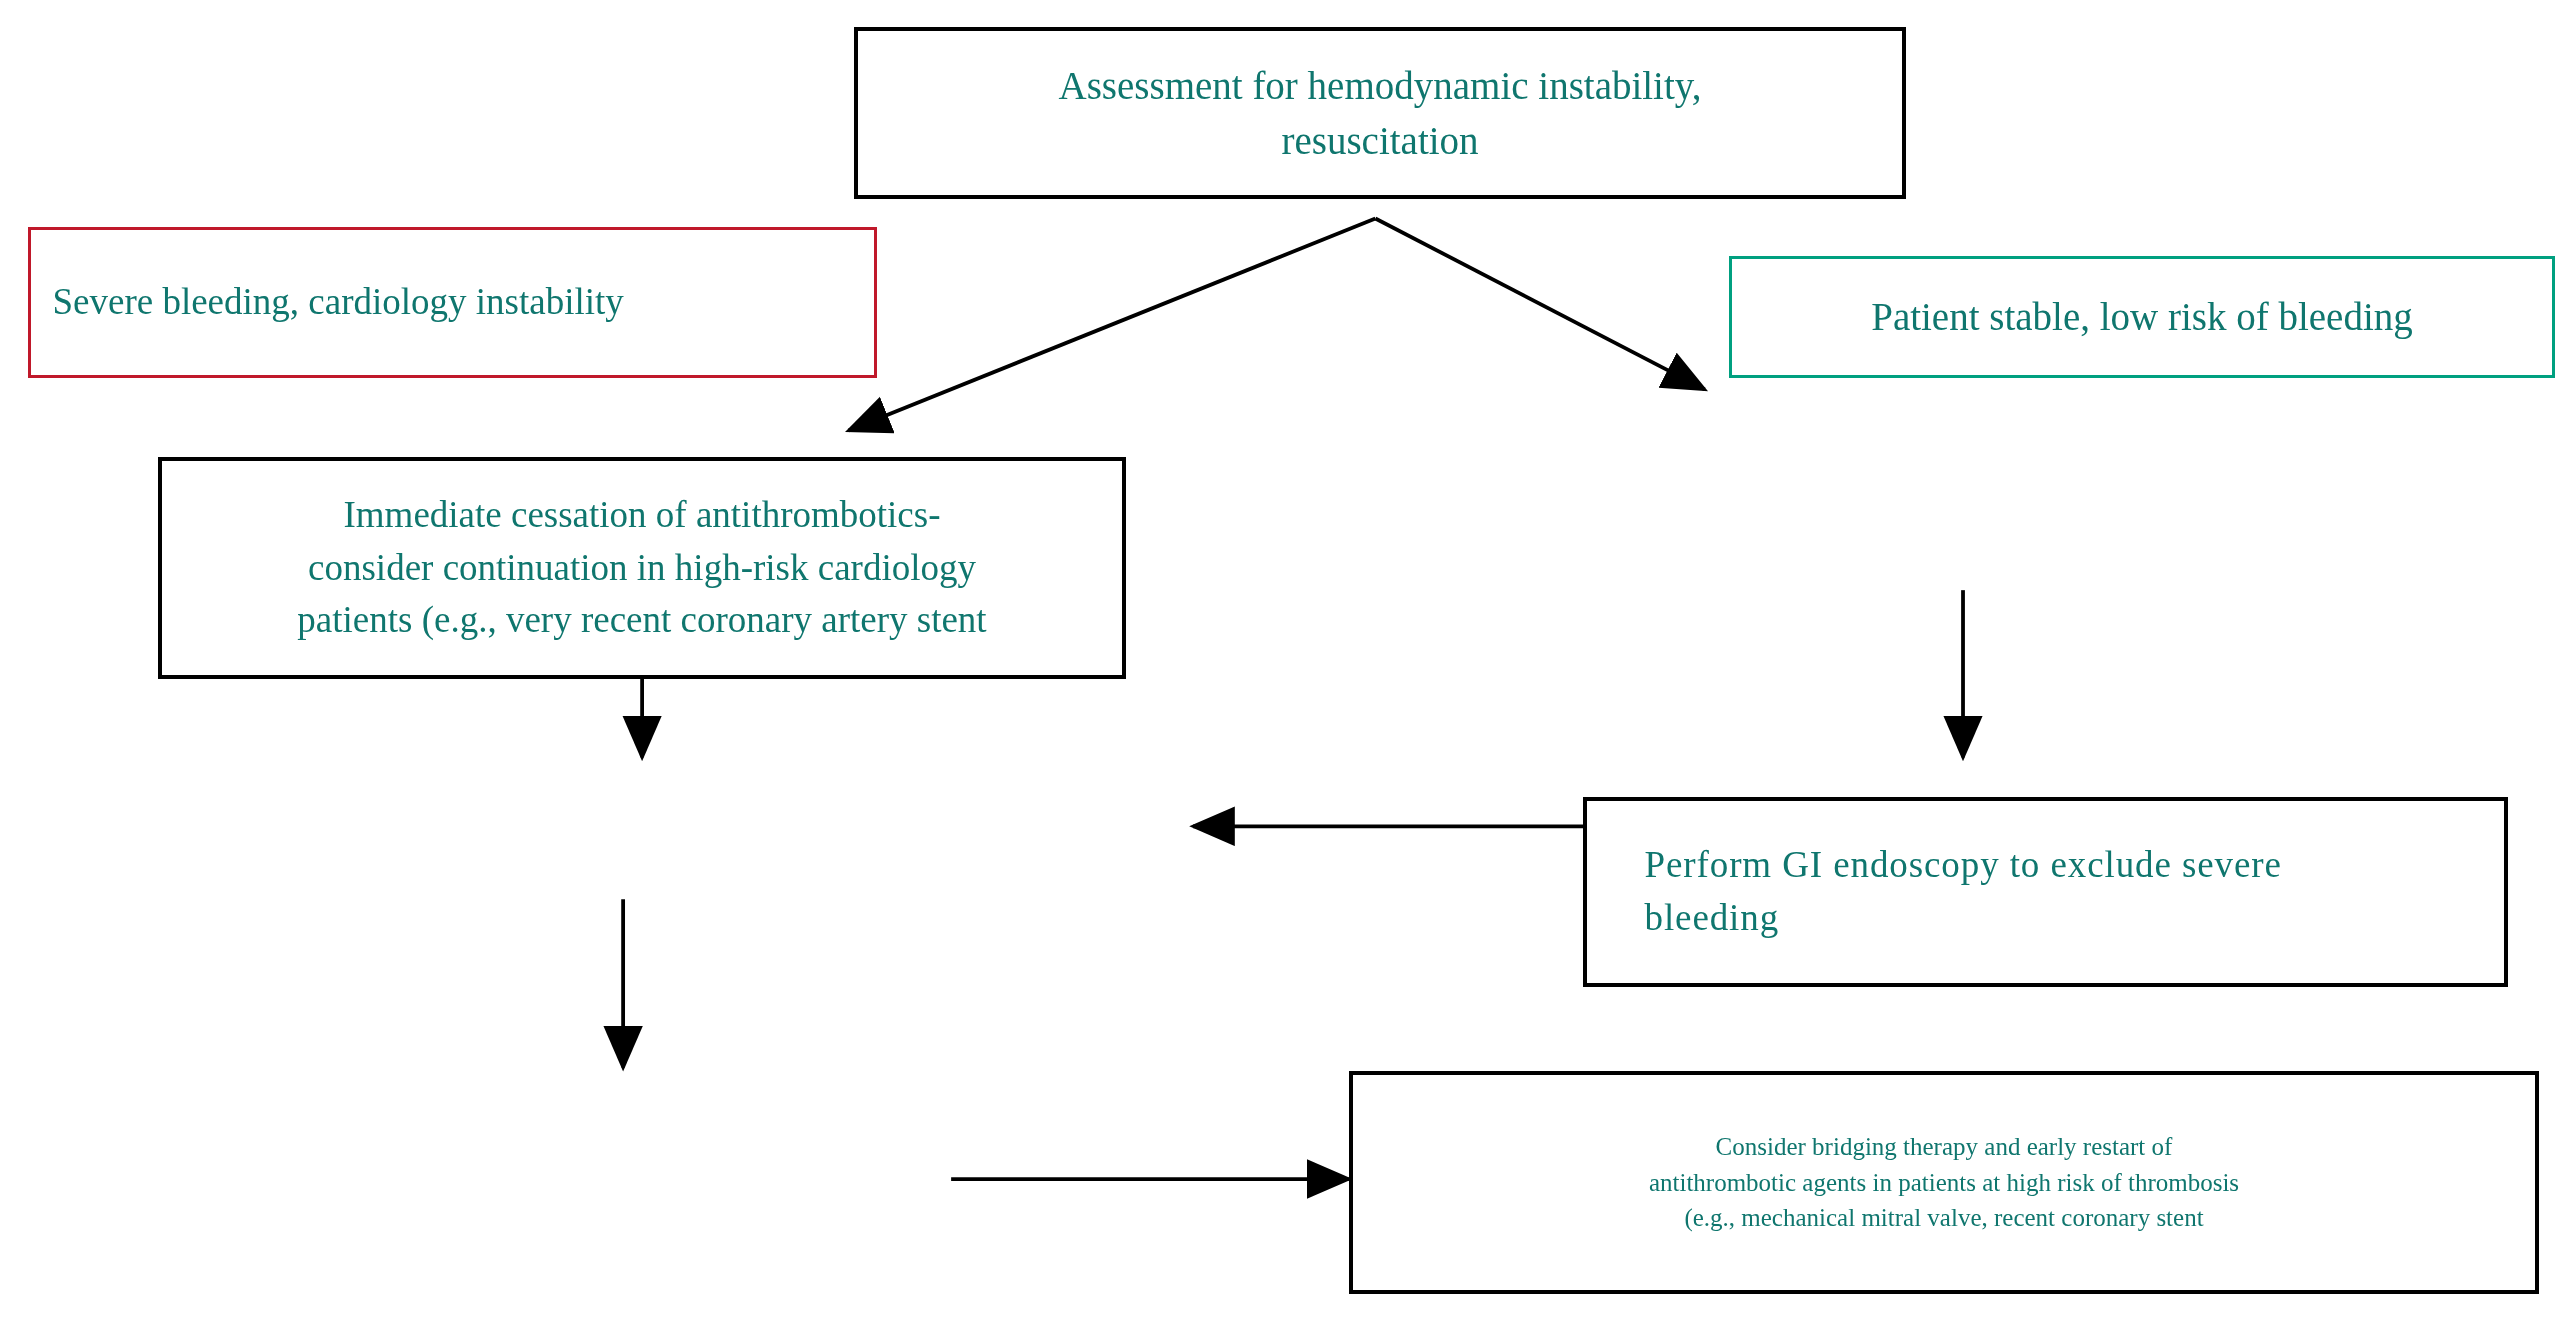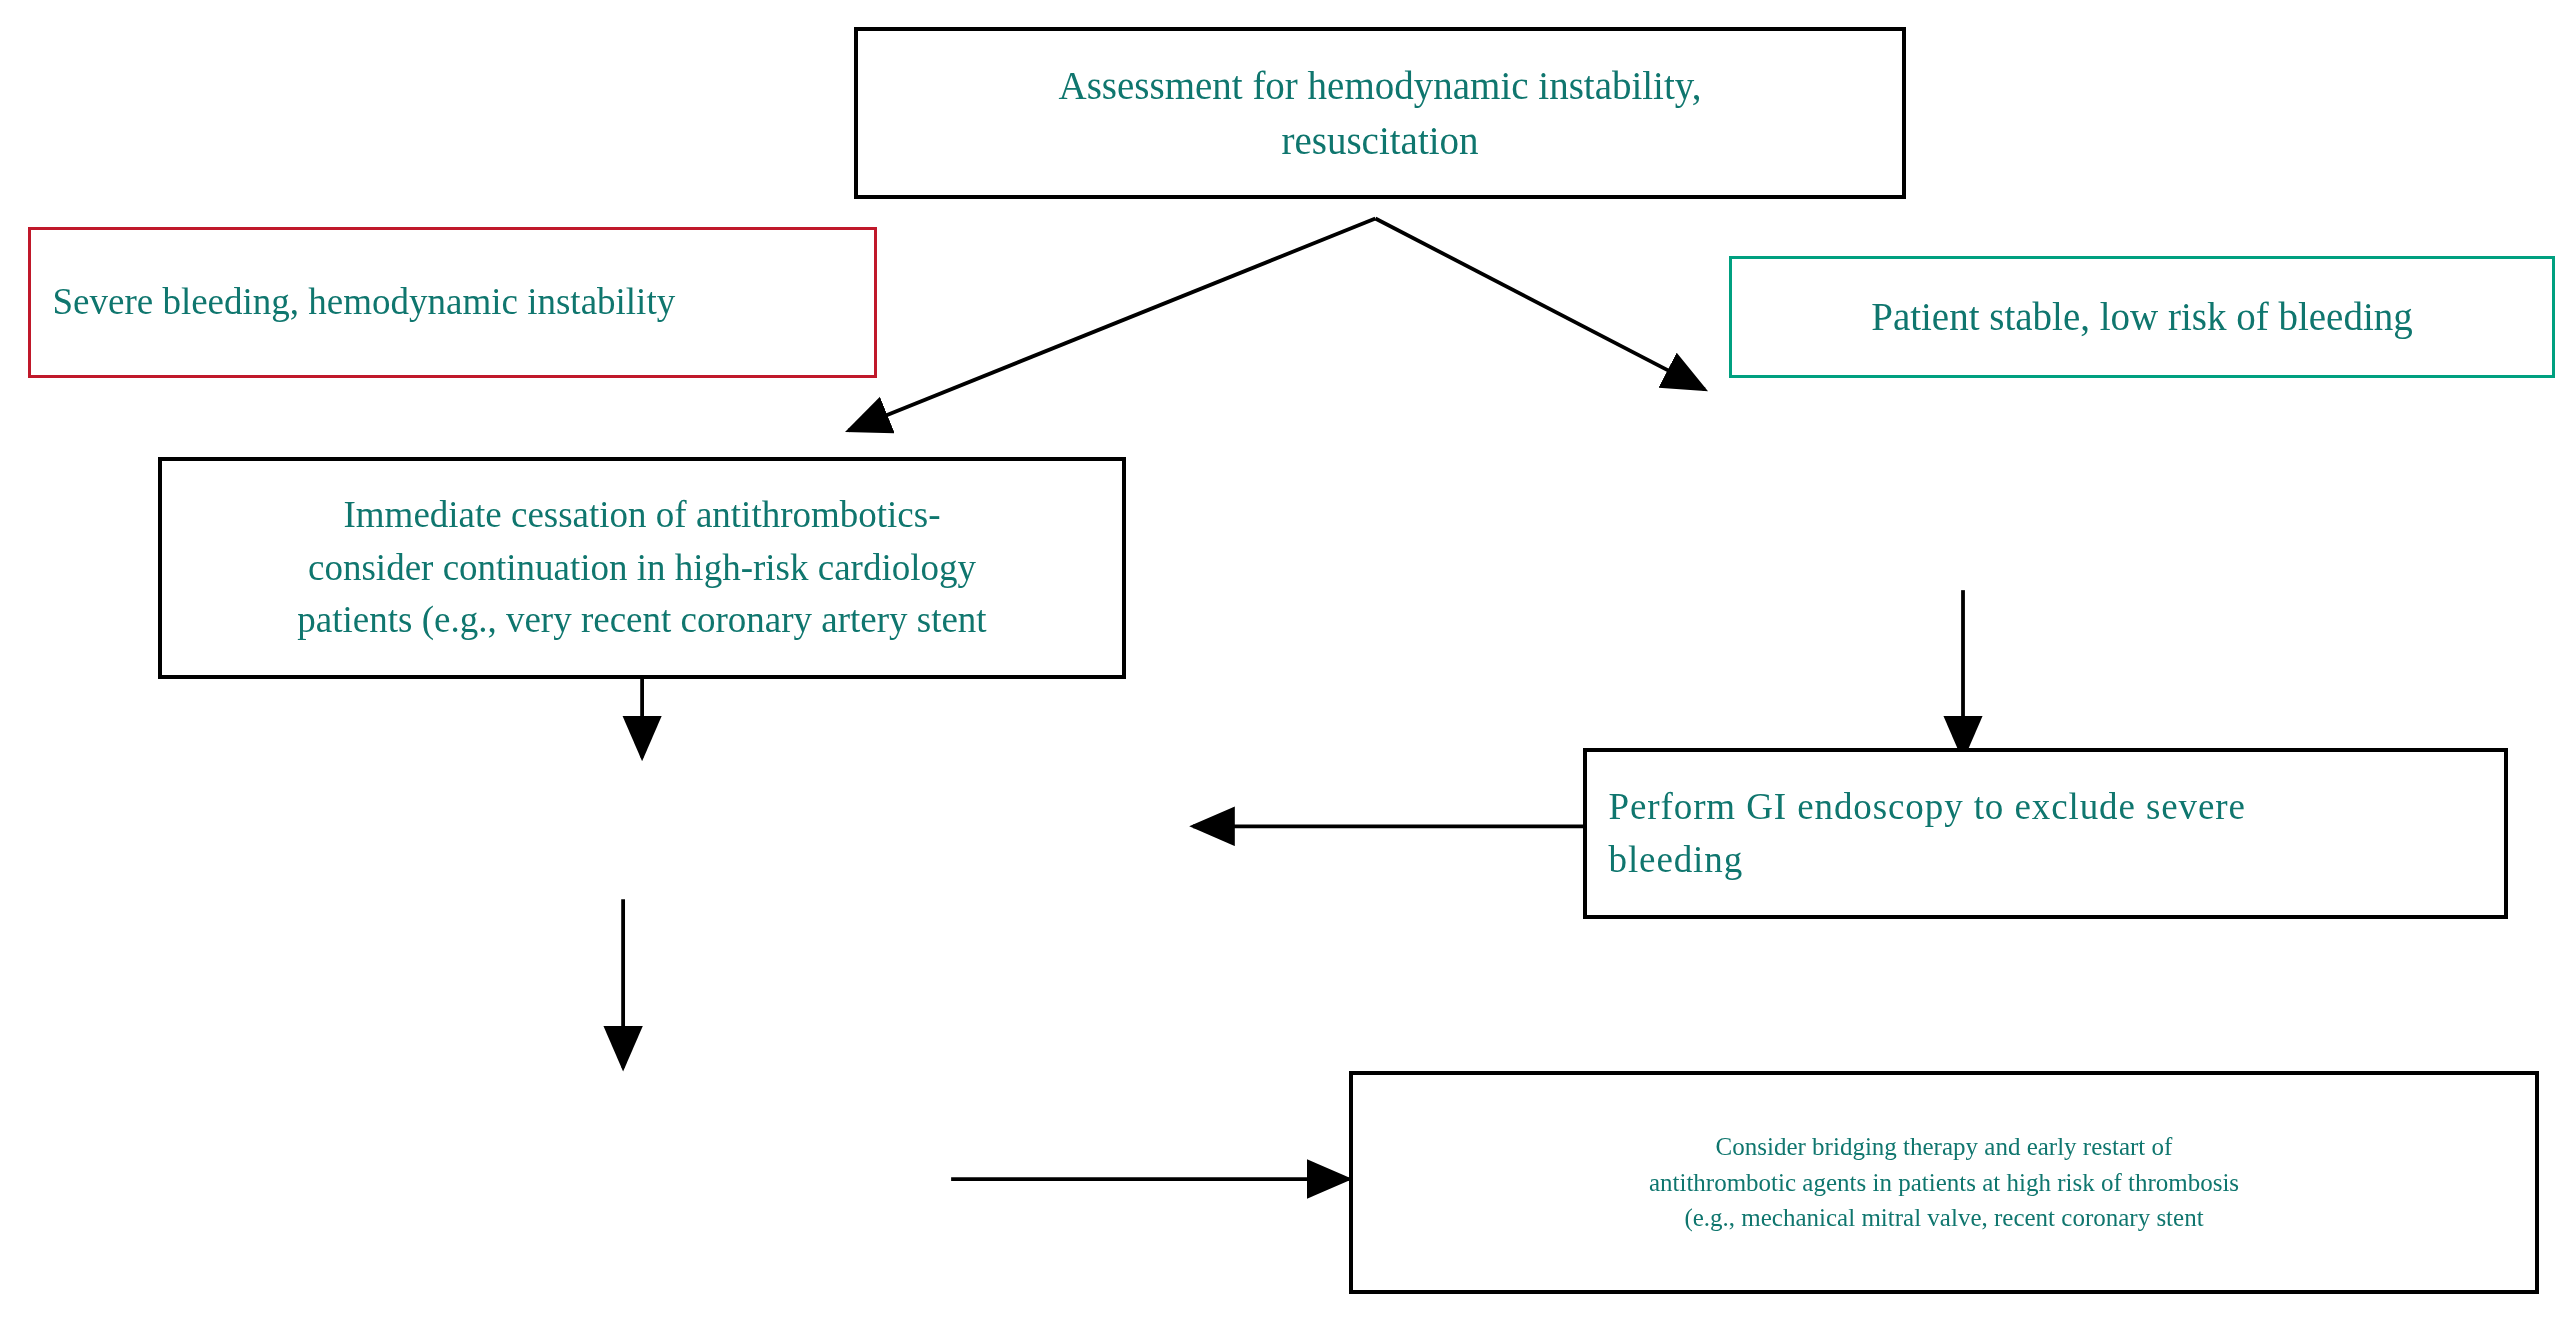--- a/index.html
+++ b/index.html
@@ -95,36 +95,36 @@
       <line x1="1502" y1="1862" x2="2130" y2="1862" stroke="#000000" stroke-width="6" marker-end="url(#arrowhead)"></line>
     </g>
   </svg>
 
   <div class="node black-box fs-lg" style="left:854px; top:27px; width:1052px; height:172px;">
     <span class="txt">Assessment for hemodynamic instability,
 resuscitation</span>
   </div>
 
   <div class="node red-box fs-md left-align" style="left:28px; top:227px; width:849px; height:151px;">
-    <span class="txt">Severe bleeding, hemodynamic instability</span>
+    <span class="txt">Severe bleeding, cardiology instability</span>
   </div>
 
   <div class="node teal-box fs-lg" style="left:1729px; top:256px; width:826px; height:122px;">
     <span class="txt">Patient stable, low risk of bleeding</span>
   </div>
 
   <div class="node black-box fs-md" style="left:158px; top:457px; width:968px; height:222px;">
     <span class="txt">Immediate cessation of antithrombotics-
 consider continuation in high-risk cardiology
 patients (e.g., very recent coronary artery stent</span>
   </div>
 
 
 
-  <div class="node black-box fs-md left-align tracked" style="left:1583px; top:748px; width:925px; height:171px;">
+  <div class="node black-box fs-md left-align tracked" style="left:1583px; top:797px; width:925px; height:190px;padding-left:36px;">
     <span class="txt">Perform  GI  endoscopy  to  exclude  severe
 bleeding</span>
   </div>
 
 
   <div class="node black-box fs-sm" style="left:1349px; top:1071px; width:1190px; height:223px;">
     <span class="txt">Consider bridging therapy and early restart of
 antithrombotic agents in patients at high risk of thrombosis
 (e.g.,  mechanical mitral valve, recent coronary stent</span>
   </div>

